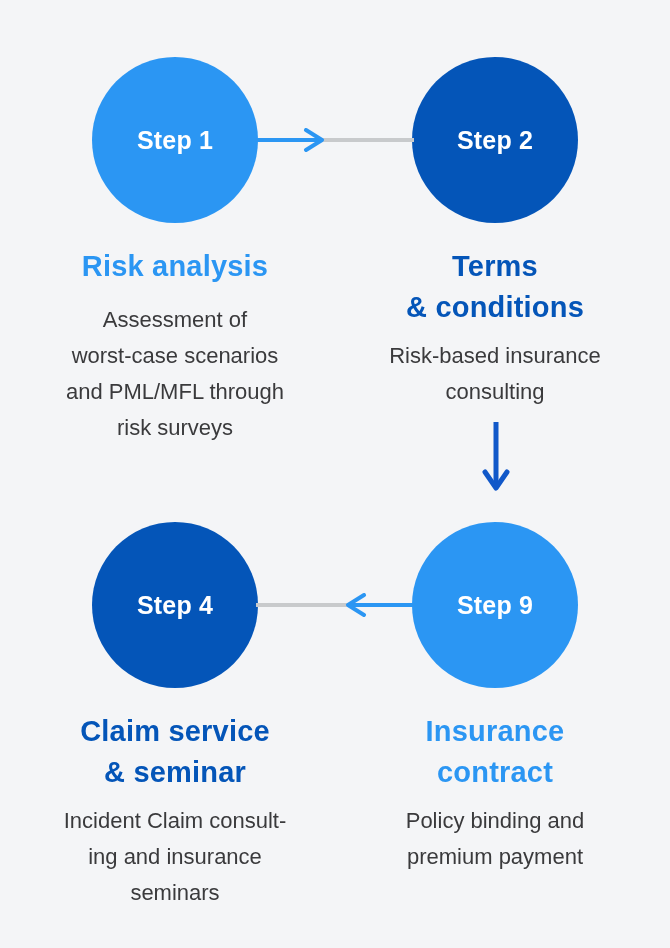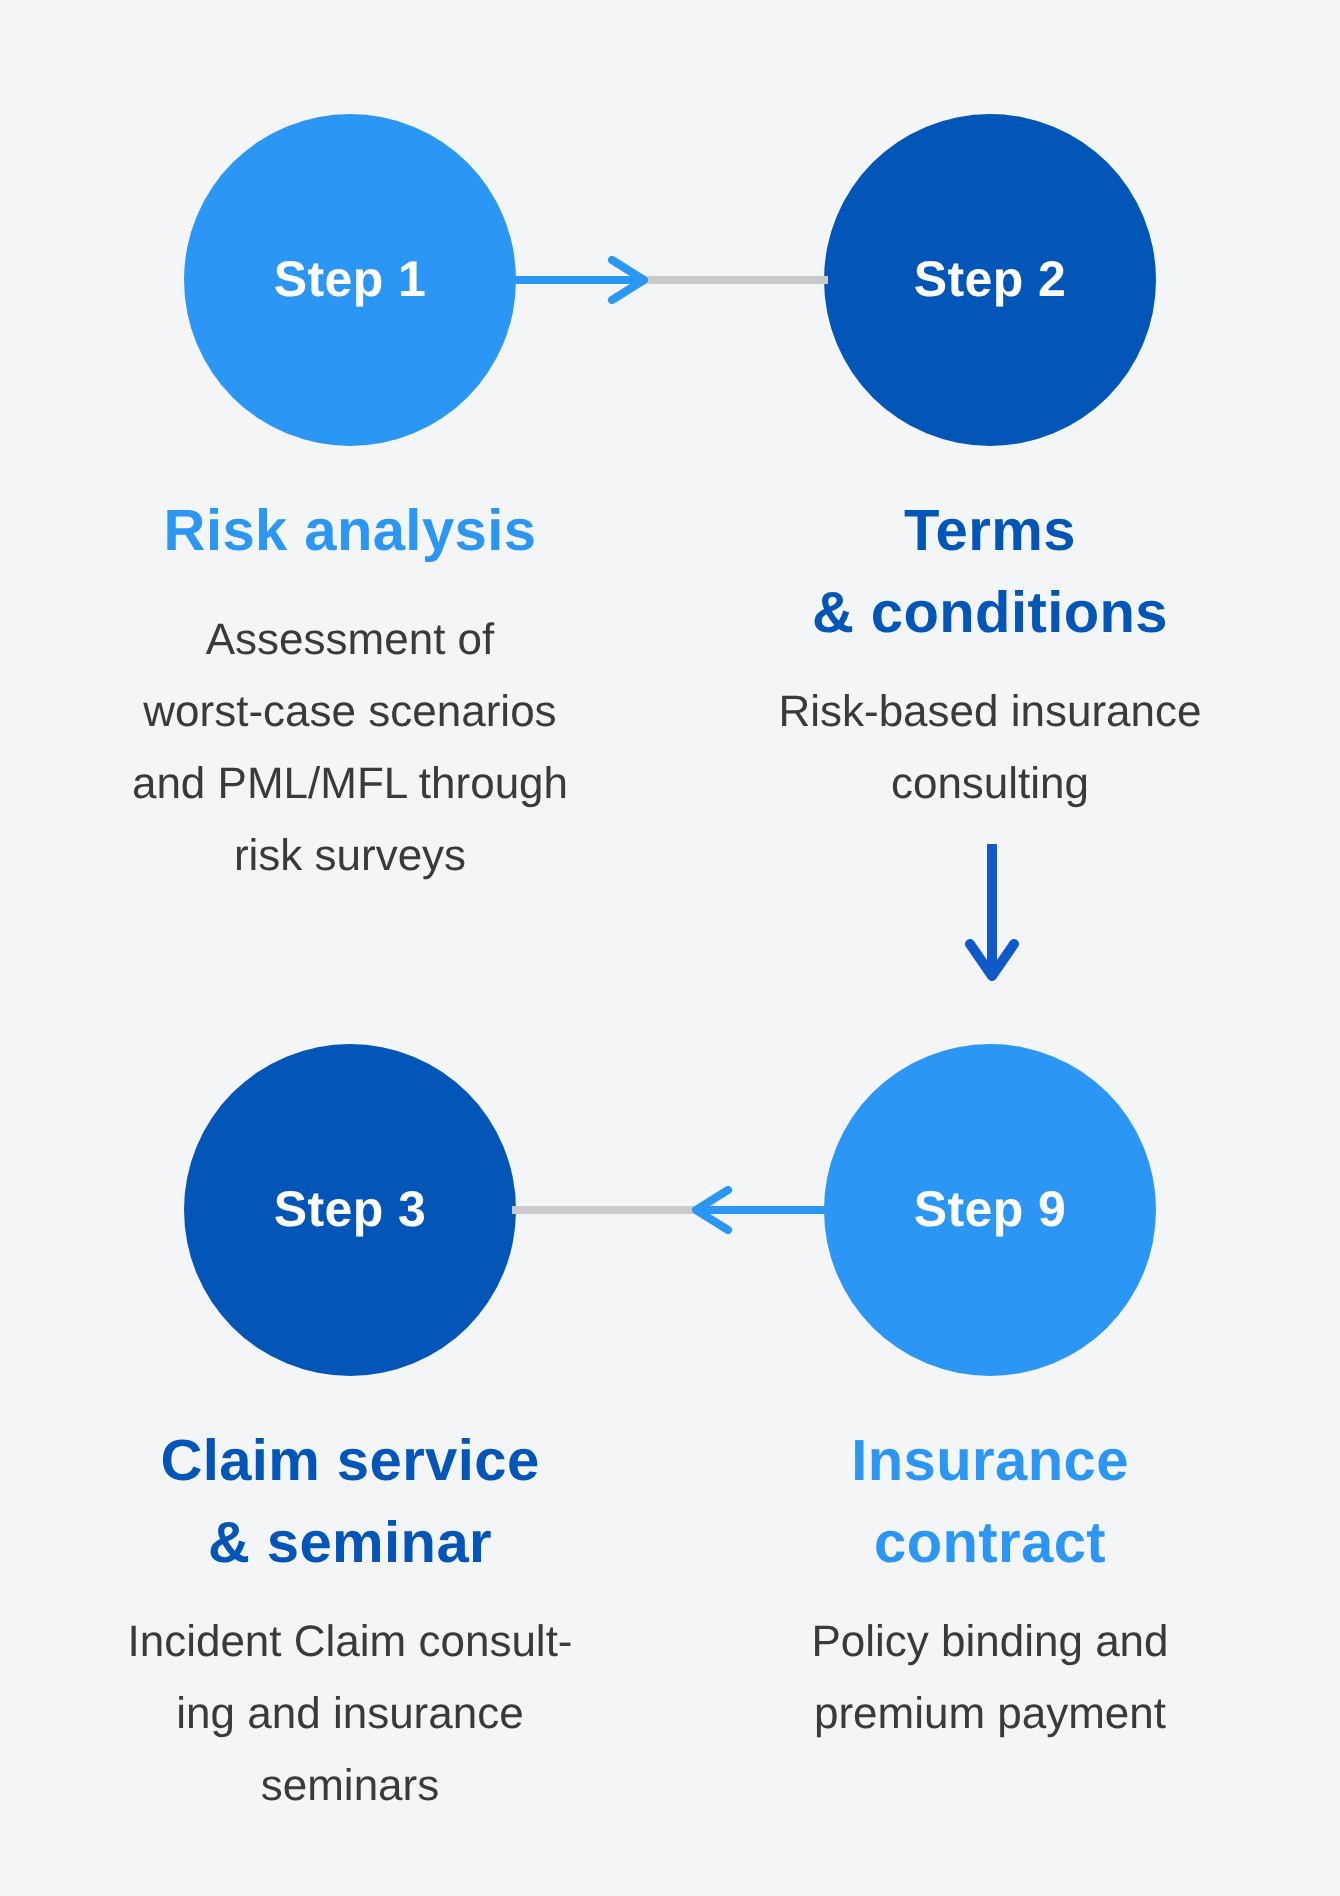--- a/index.html
+++ b/index.html
@@ -107,21 +107,21 @@
 
   <div class="step-circle pos-c3 light">
     <span class="badge">Step 9</span>
   </div>
   <div class="step-title pos-t3 light">Insurance
 contract</div>
   <div class="step-desc pos-d3">Policy binding and
 premium payment</div>
 
   <div class="step-circle pos-c4 dark">
-    <span class="badge">Step 3</span>
+    <span class="badge">Step 4</span>
   </div>
   <div class="step-title pos-t4 dark">Claim service
 &amp; seminar</div>
   <div class="step-desc pos-d4">Incident Claim consult-
 ing and insurance
 seminars</div>
 
   <svg class="arrow pos-a1" width="158" height="24" viewBox="0 0 158 24" aria-hidden="true">
     <line class="stroke-gray" x1="66" y1="12" x2="158" y2="12" stroke-width="4"></line>
     <line class="stroke-light" x1="0" y1="12" x2="64" y2="12" stroke-width="4"></line>

